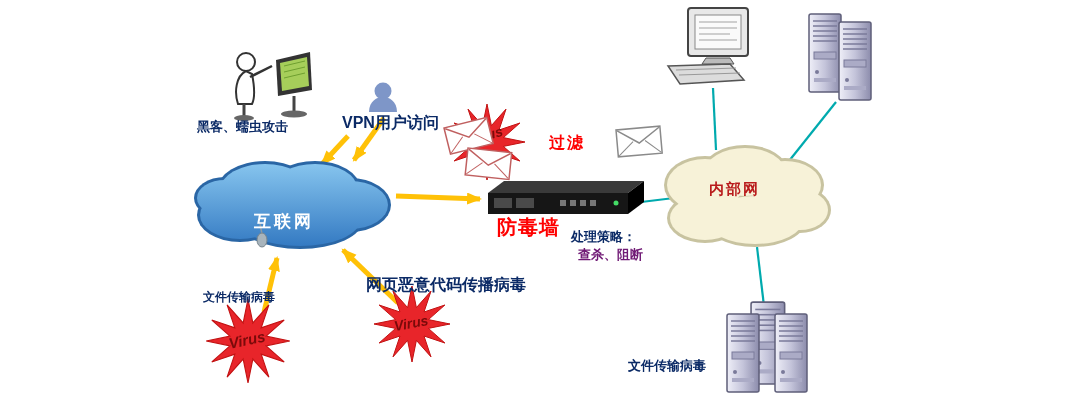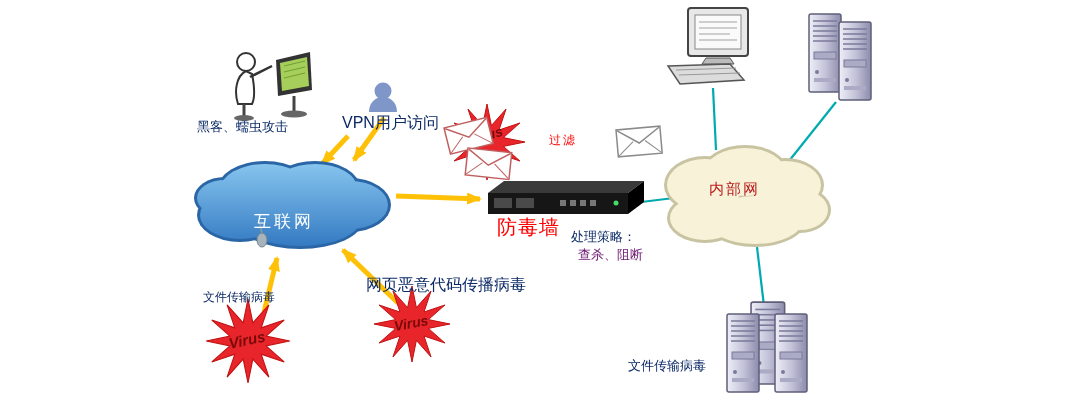--- a/index.html
+++ b/index.html
@@ -1,21 +1,21 @@
 <!DOCTYPE html>
 <html><head>
 <meta charset="utf-8">
 <style>
   html,body{margin:0;padding:0;background:#ffffff;}
   .canvas{
     position:relative;width:1080px;height:408px;background:#ffffff;overflow:hidden;
     font-family:"Liberation Sans","DejaVu Sans",sans-serif;
   }
   .layer{position:absolute;left:0;top:0;}
-  .lbl{position:absolute;font-weight:normal;white-space:nowrap;line-height:1.1;}
+  .lbl{position:absolute;font-weight:bold;white-space:nowrap;line-height:1.1;}
   .navy{color:#0B2A66;}
   .red{color:#FF0000;}
   .teal-txt{color:#701a75;}
   .rust{color:#b91c1c;}
   .white-txt{color:#FFFFFF;margin-top:16px;}
 </style>
 </head>
 <body>
 
 <div class="canvas">
@@ -193,21 +193,21 @@
 
     <g>
       <circle cx="383" cy="91" r="8.5" fill="#7E96C8"></circle>
       <path d="M369,112 C369,101 377,97 383,97 C389,97 397,101 397,112 Z" fill="#7E96C8"></path>
     </g>
   </svg>
 
   <div class="lbl navy" style="left:197px;top:120px;font-size:13px;">黑客、蠕虫攻击</div>
   <div class="lbl navy" style="left:342px;top:114px;font-size:16px;">VPN用户访问</div>
   <div class="lbl white-txt" style="left:254px;top:197px;font-size:17px;letter-spacing:3px;">互联网</div>
-  <div class="lbl red" style="left:549px;top:134px;font-size:12px;letter-spacing:2px;">过滤</div>
+  <div class="lbl red" style="left:549px;top:134px;font-size:16px;letter-spacing:2px;">过滤</div>
   <div class="lbl red" style="left:497px;top:216px;font-size:20px;letter-spacing:1px;">防毒墙</div>
   <div class="lbl navy" style="left:571px;top:230px;font-size:13px;">处理策略：</div>
   <div class="lbl teal-txt" style="left:578px;top:248px;font-size:13px;">查杀、阻断</div>
   <div class="lbl rust" style="left:709px;top:181px;font-size:15px;letter-spacing:2px;">内部网</div>
   <div class="lbl navy" style="left:203px;top:291px;font-size:12px;">文件传输病毒</div>
   <div class="lbl navy" style="left:366px;top:276px;font-size:16px;">网页恶意代码传播病毒</div>
   <div class="lbl navy" style="left:628px;top:359px;font-size:13px;">文件传输病毒</div>
 
 </div>
 

